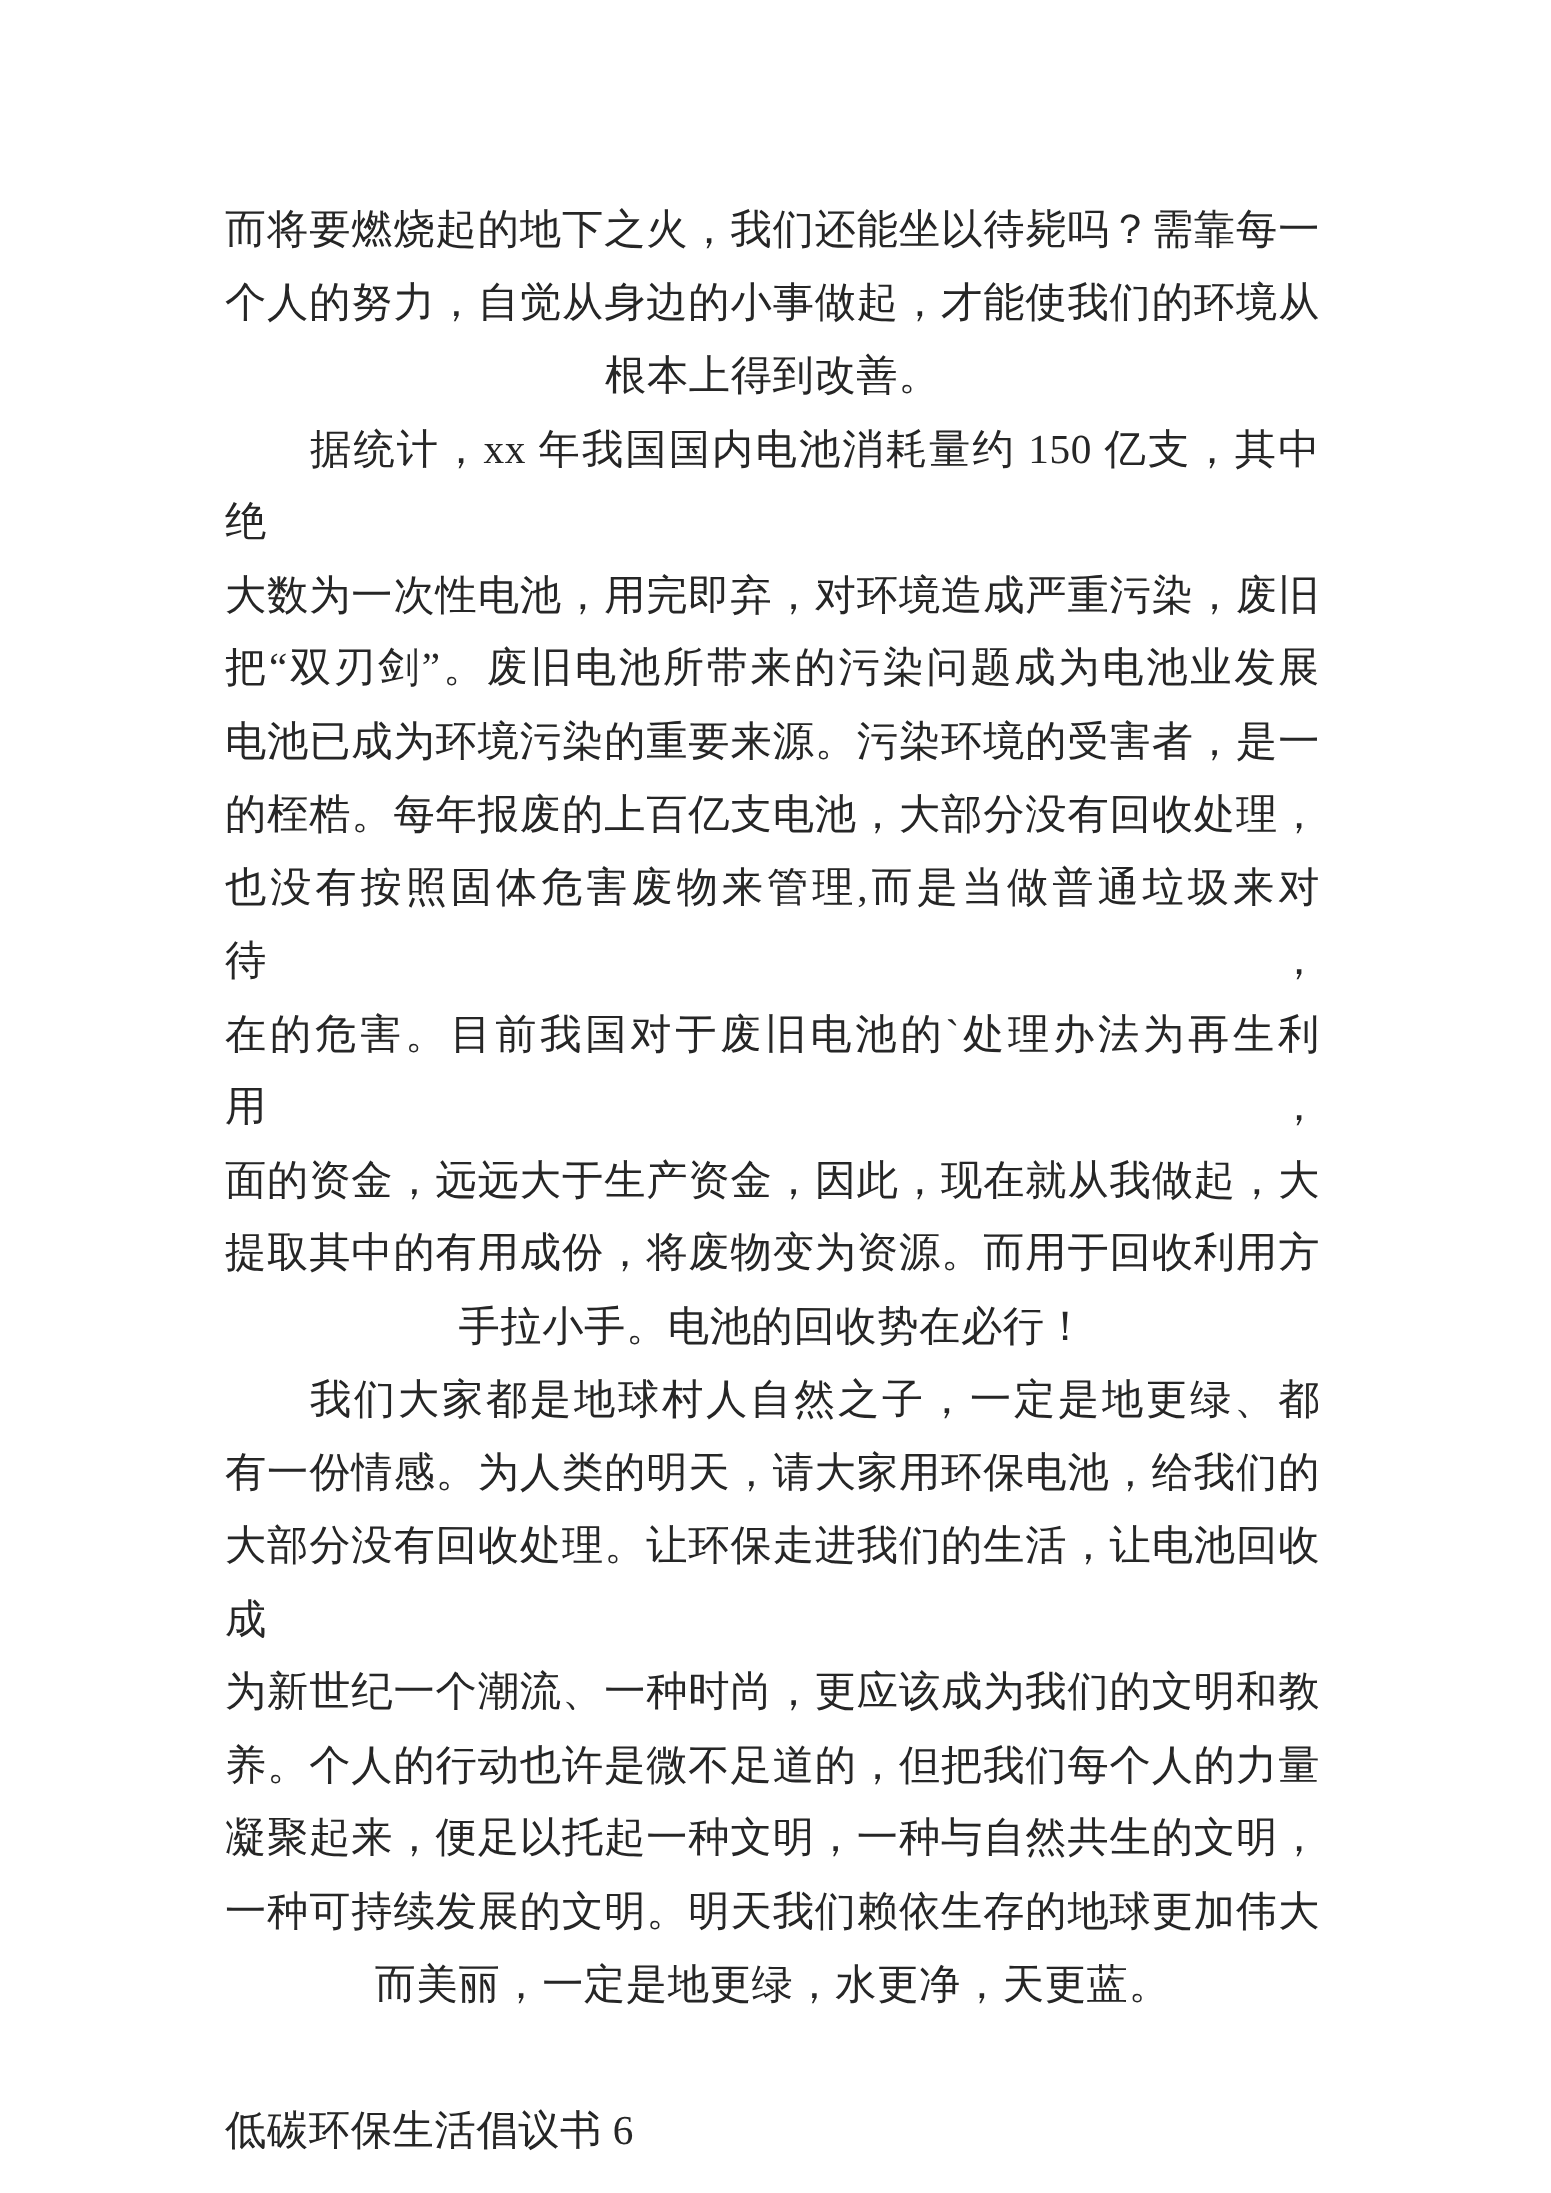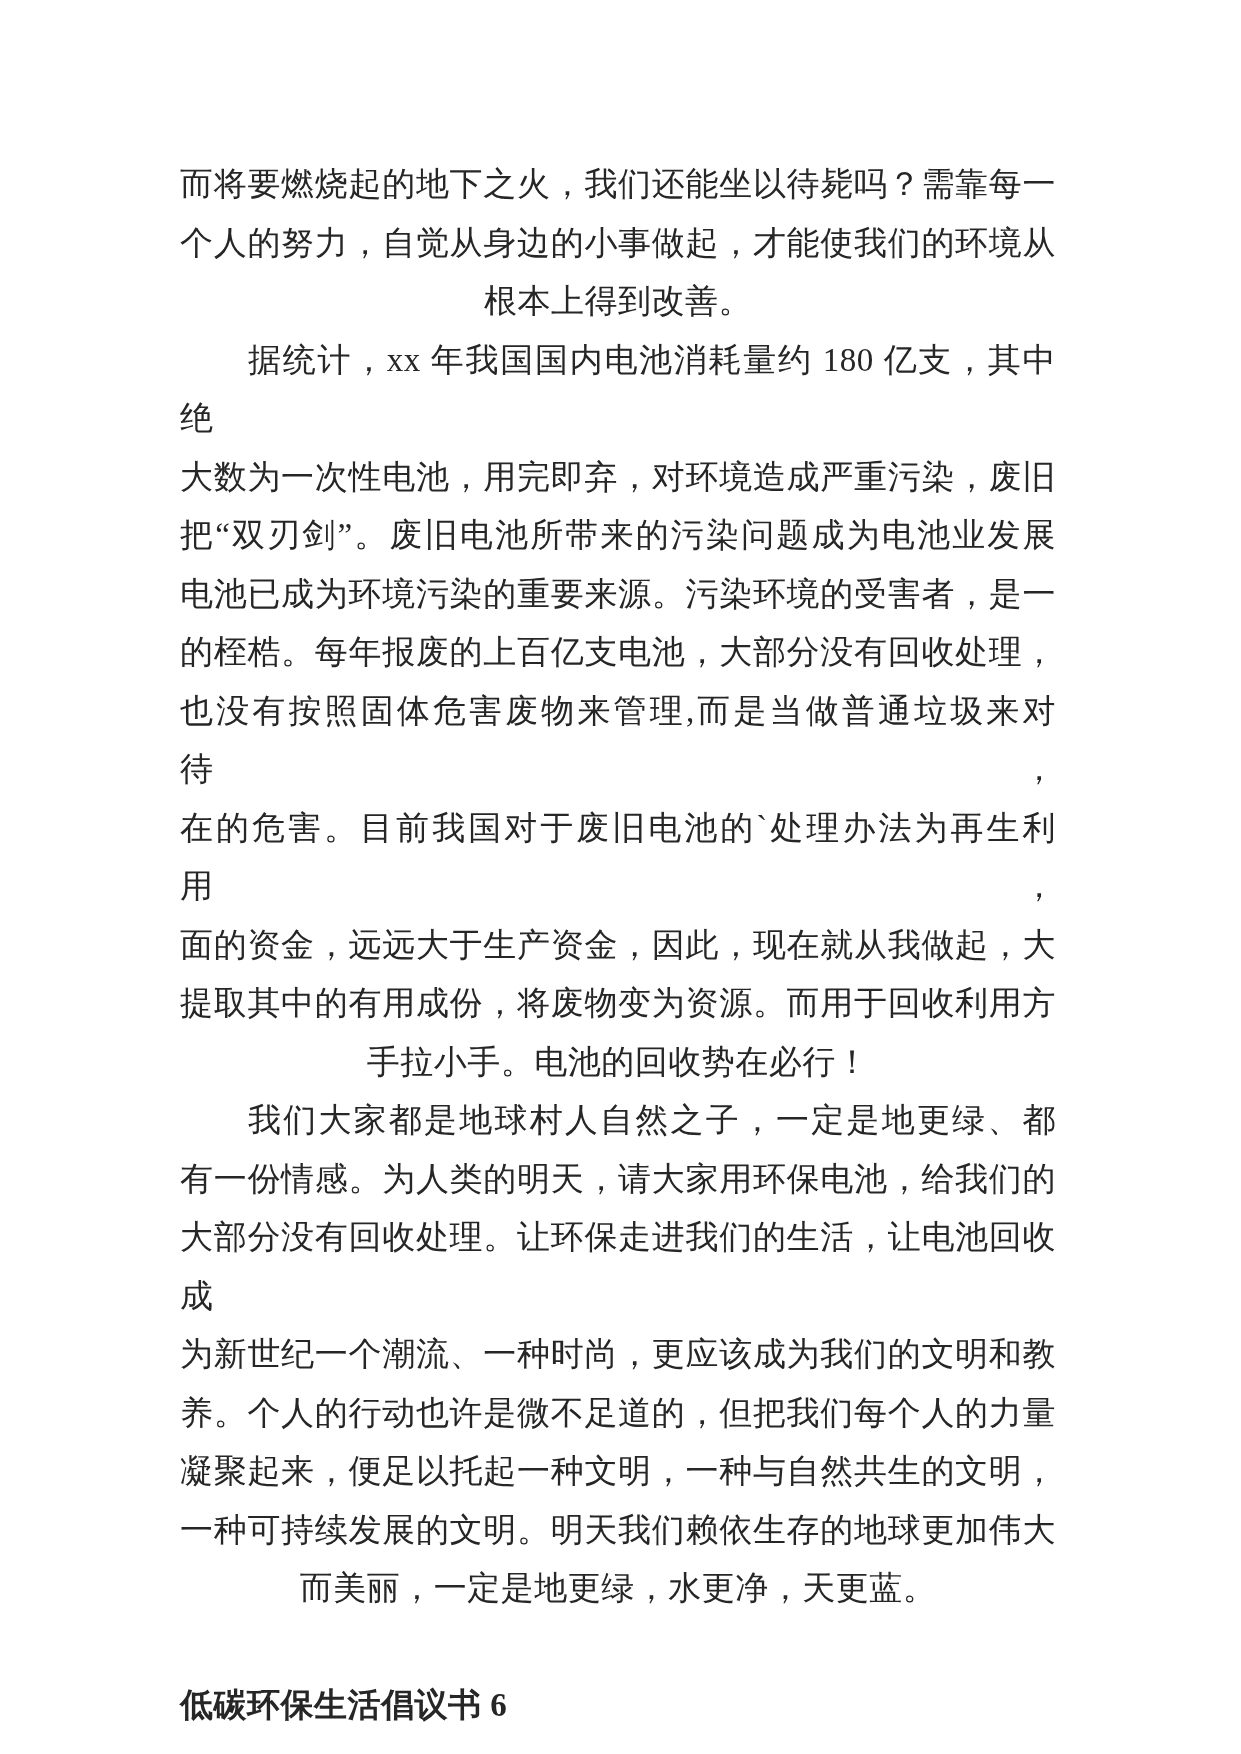--- a/index.html
+++ b/index.html
@@ -37,35 +37,35 @@
     text-justify: inter-character;
   }
   .text-line.ind {
     text-indent: 68px;
   }
   .section-heading {
     margin-top: 58.5px; 
     font-size: 33px;
     line-height: 58.5px;
     letter-spacing: 0.5px;
-    font-weight: 700;
+    font-weight: 400;
     color: #262626;
     text-align: left;
   }
 </style>
 </head>
 <body>
 
 <div class="page">
   <div class="content">
     <div>
         <div class="text-line just">而将要燃烧起的地下之火，我们还能坐以待毙吗？需靠每一</div>
         <div class="text-line just">个人的努力，自觉从身边的小事做起，才能使我们的环境从</div>
         <div class="text-line">根本上得到改善。</div>
-        <div class="text-line just ind">据统计，xx 年我国国内电池消耗量约 180 亿支，其中绝</div>
+        <div class="text-line just ind">据统计，xx 年我国国内电池消耗量约 150 亿支，其中绝</div>
         <div class="text-line just">大数为一次性电池，用完即弃，对环境造成严重污染，废旧</div>
         <div class="text-line just">把“双刃剑”。废旧电池所带来的污染问题成为电池业发展</div>
         <div class="text-line just">电池已成为环境污染的重要来源。污染环境的受害者，是一</div>
         <div class="text-line just">的桎梏。每年报废的上百亿支电池，大部分没有回收处理，</div>
         <div class="text-line just">也没有按照固体危害废物来管理,而是当做普通垃圾来对待，</div>
         <div class="text-line just">在的危害。目前我国对于废旧电池的`处理办法为再生利用，</div>
         <div class="text-line just">面的资金，远远大于生产资金，因此，现在就从我做起，大</div>
         <div class="text-line just">提取其中的有用成份，将废物变为资源。而用于回收利用方</div>
         <div class="text-line">手拉小手。电池的回收势在必行！</div>
         <div class="text-line just ind">我们大家都是地球村人自然之子，一定是地更绿、都</div>

